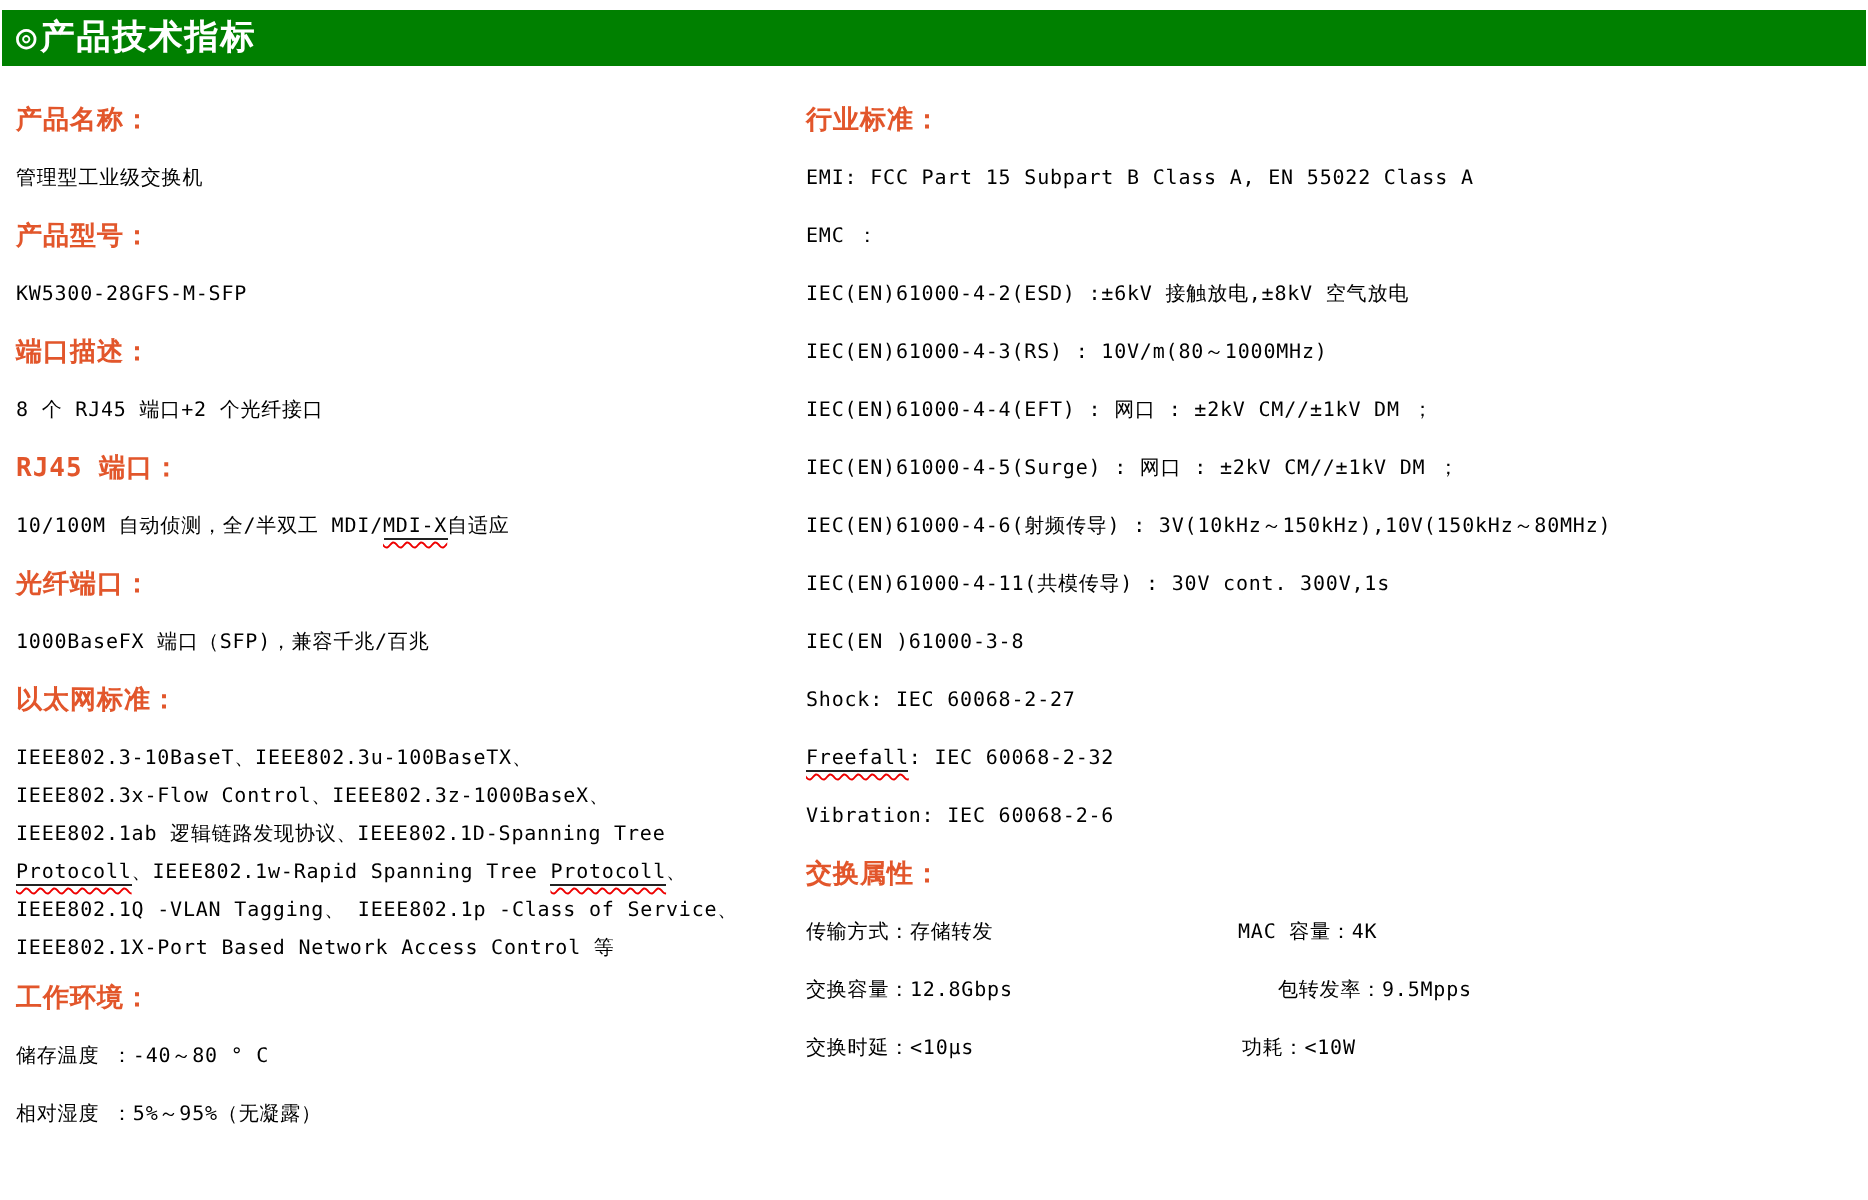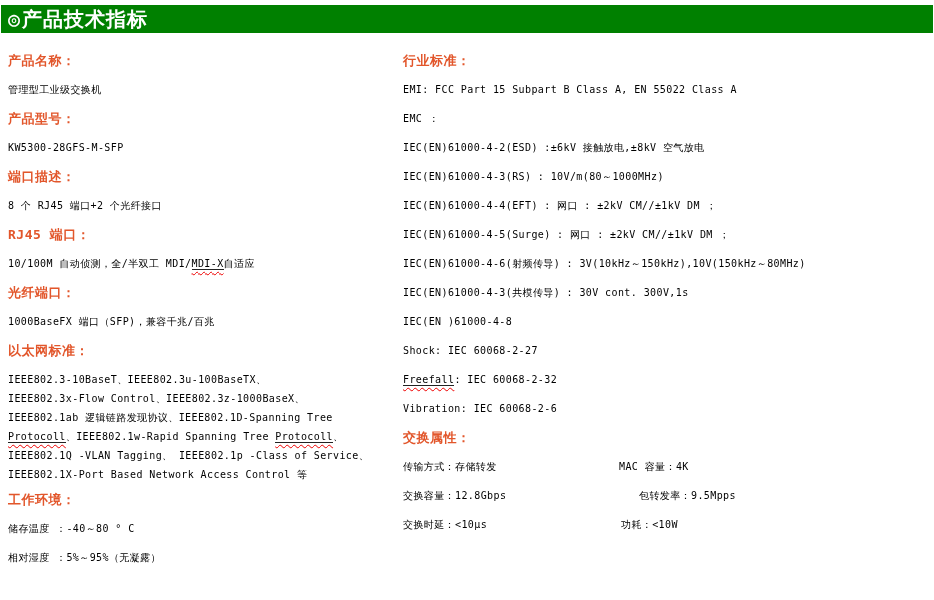--- a/index.html
+++ b/index.html
@@ -4,21 +4,21 @@
 <style>
   html,body { margin:0; padding:0; }
   body {
     width:934px; height:600px; overflow:hidden;
     background:#ffffff; color:#000;
     font-family:"DejaVu Sans Mono","Liberation Mono",monospace;
   }
   .title-bar {
     margin:5px 1px 0 1px; height:28px;
     background:var(--bar-bg,#008000); color:var(--bar-text,#fff);
-    font-weight:bold; font-size:20px; line-height:28px;
+    font-weight:bold; font-size:17px; line-height:28px;
     padding-left:7px; letter-spacing:1px;
   }
   .title-bar .t-icon { margin-right:1px; }
   .cols { display:flex; }
   .col { box-sizing:border-box; }
   .col-left  { width:395px; padding:20px 0 0 8px; }
   .col-right { flex:1;      padding:20px 0 0 8px; }
   .sec-heading {
     color:var(--accent,#E2562B); font-weight:bold;
     font-size:13px; line-height:15px; margin:0 0 14px 0;
@@ -85,22 +85,22 @@
     <div class="col col-right">
         <div class="sec-heading">行业标准：</div>
         <div class="lines">
           <div class="line"><span>EMI: FCC Part 15 Subpart B Class A, EN 55022 Class A</span></div>
           <div class="line"><span>EMC ：</span></div>
           <div class="line"><span>IEC(EN)61000-4-2(ESD) :±6kV 接触放电,±8kV 空气放电</span></div>
           <div class="line"><span>IEC(EN)61000-4-3(RS) : 10V/m(80～1000MHz)</span></div>
           <div class="line"><span>IEC(EN)61000-4-4(EFT) : 网口 : ±2kV CM//±1kV DM ；</span></div>
           <div class="line"><span>IEC(EN)61000-4-5(Surge) : 网口 : ±2kV CM//±1kV DM ；</span></div>
           <div class="line"><span>IEC(EN)61000-4-6(射频传导) : 3V(10kHz～150kHz),10V(150kHz～80MHz)</span></div>
-          <div class="line"><span>IEC(EN)61000-4-3(共模传导) : 30V cont. 300V,1s</span></div>
-          <div class="line"><span>IEC(EN )61000-4-8</span></div>
+          <div class="line"><span>IEC(EN)61000-4-11(共模传导) : 30V cont. 300V,1s</span></div>
+          <div class="line"><span>IEC(EN )61000-3-8</span></div>
           <div class="line"><span>Shock: IEC 60068-2-27</span></div>
           <div class="line"><span class="missp">Freefall</span><span>: IEC 60068-2-32</span></div>
           <div class="line"><span>Vibration: IEC 60068-2-6</span></div>
         </div>
         <div class="sec-heading">交换属性：</div>
         <div class="lines">
           <div class="line"><span>传输方式：存储转发</span><span class="tabseg" style="left: 216px;">MAC 容量：4K</span></div>
           <div class="line"><span>交换容量：12.8Gbps</span><span class="tabseg" style="left: 236px;">包转发率：9.5Mpps</span></div>
           <div class="line"><span>交换时延：&lt;10μs</span><span class="tabseg" style="left: 218px;">功耗：&lt;10W</span></div>
         </div>

